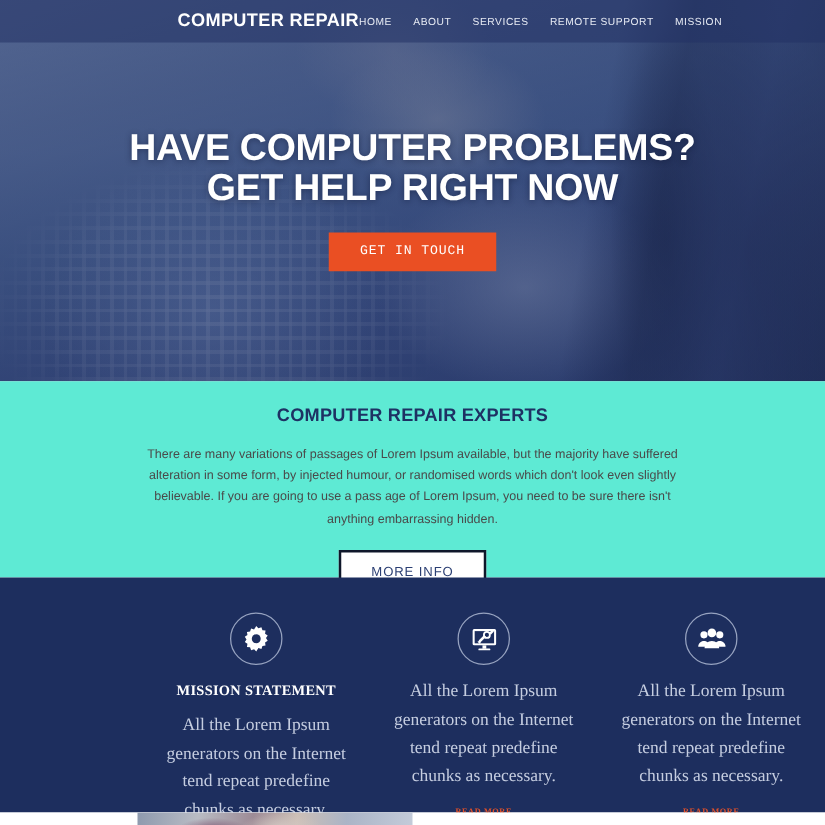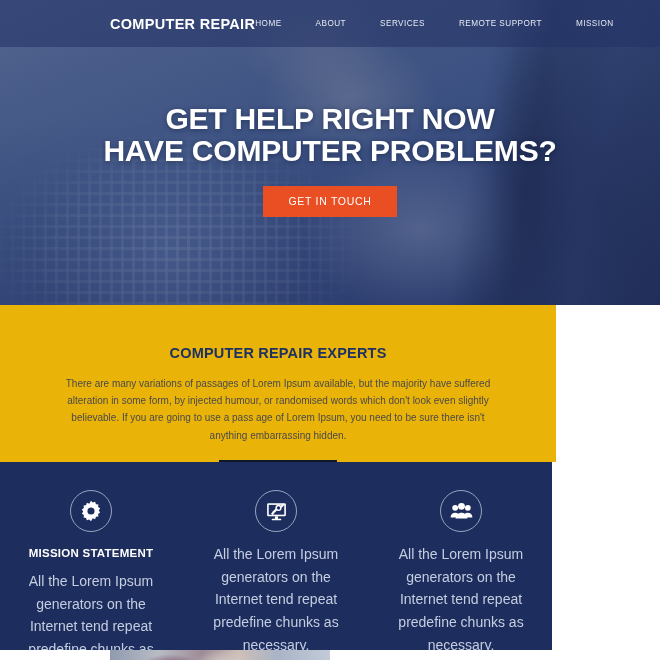--- a/index.html
+++ b/index.html
@@ -66,42 +66,43 @@
   .hero-overlay {
     position: absolute;
     inset: 0;
     background: linear-gradient(180deg, rgba(40,58,110,0.52) 0%, rgba(42,60,112,0.46) 40%, rgba(36,52,102,0.50) 100%);
   }
 
   .navbar {
     position: absolute;
     left: 0; top: 0;
     width: 660px;
-    height: 47px;
+    height: 34px;
     background: rgba(34,50,100,0.55);
     display: flex;
     align-items: center;
     z-index: 5;
+    padding-left: 32px;
   }
 
   .brand {
     margin-left: 110px;
     color: #ffffff;
     font-size: 14.5px;
     font-weight: bold;
     letter-spacing: 0.3px;
     white-space: nowrap;
   }
 
   .nav-links {
     margin-left: auto;
     margin-right: 110px;
     display: flex;
     align-items: center;
-    gap: 34px;
+    gap: 17px;
   }
 
   .nav-link {
     color: #e6eaf3;
     font-size: 8.2px;
     letter-spacing: 0.45px;
     white-space: nowrap;
     cursor: pointer;
   }
 
@@ -134,31 +135,31 @@
   .btn-cta {
     display: inline-block;
     margin-top: 18px;
     padding: 9px 25px 10px;
     background: #ea4f23;
     color: #ffffff;
     font-size: 10.5px;
     letter-spacing: 0.7px;
     border: none;
     cursor: pointer;
-    font-family: Liberation Sans, sans-serif;
+    font-family: Liberation Mono, monospace;
   }
 
   
   .experts {
     position: relative;
-    width: 556px;
+    width: 660px;
     height: 157px;
-    background: #eab308;
+    background: #5eead4;
     text-align: center;
-    padding-top: 40px;
+    padding-top: 20px;
   }
 
   .experts-title {
     color: #1e3163;
     font-size: 14.5px;
     font-weight: bold;
     letter-spacing: 0.2px;
   }
 
   .experts-body {
@@ -178,26 +179,27 @@
     border: 2px solid #0f172a;
     font-size: 10.5px;
     letter-spacing: 0.7px;
     cursor: pointer;
     font-family: "Liberation Sans", sans-serif;
   }
 
   
   .features {
     position: relative;
-    width: 552px;
+    width: 660px;
     height: 188px;
     background: #1d2e5e;
     display: flex;
-    justify-content: space-between;
+    justify-content: flex-end;
     padding-top: 28px;
+    font-family: Liberation Serif, serif;
   }
 
   .feature {
     width: 152px;
     margin: 0 15px;
     text-align: center;
   }
 
   .feature-icon {
     width: 42px;
@@ -274,22 +276,22 @@
         <span class="nav-link">HOME</span>
         <span class="nav-link">ABOUT</span>
         <span class="nav-link">SERVICES</span>
         <span class="nav-link">REMOTE SUPPORT</span>
         <span class="nav-link">MISSION</span>
       </div>
     </div>
 
     <div class="hero-content">
       <div class="hero-title">
+        <div>HAVE COMPUTER PROBLEMS?</div>
         <div>GET HELP RIGHT NOW</div>
-        <div>HAVE COMPUTER PROBLEMS?</div>
       </div>
       <button class="btn-cta">GET IN TOUCH</button>
     </div>
   </div>
 
   <div class="experts">
     <div class="experts-title">COMPUTER REPAIR EXPERTS</div>
     <p class="experts-body">There are many variations of passages of Lorem Ipsum available, but the majority have suffered alteration in some form, by injected humour, or randomised words which don't look even slightly believable. If you are going to use a pass age of Lorem Ipsum, you need to be sure there isn't anything embarrassing hidden.</p>
     <button class="btn-outline">MORE INFO</button>
   </div>

